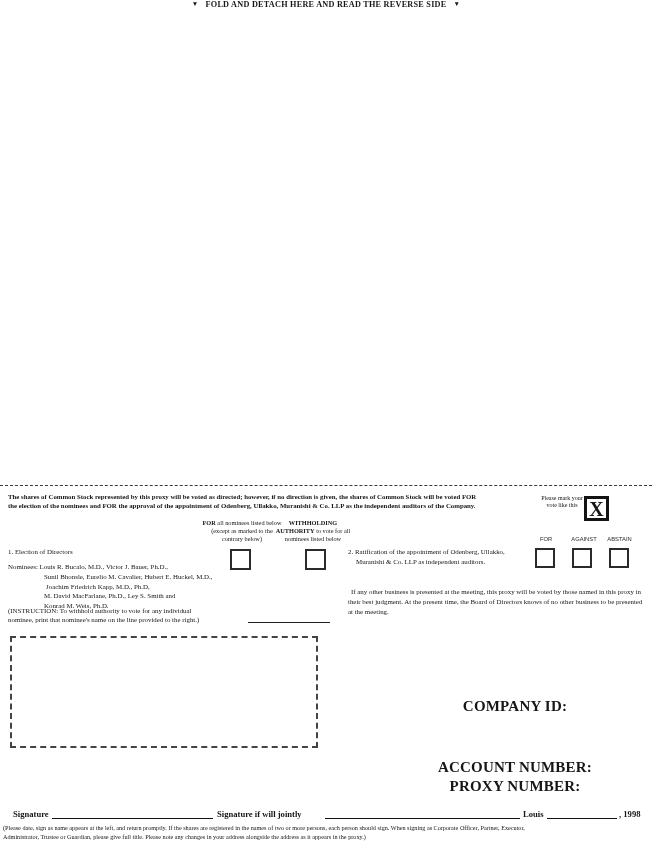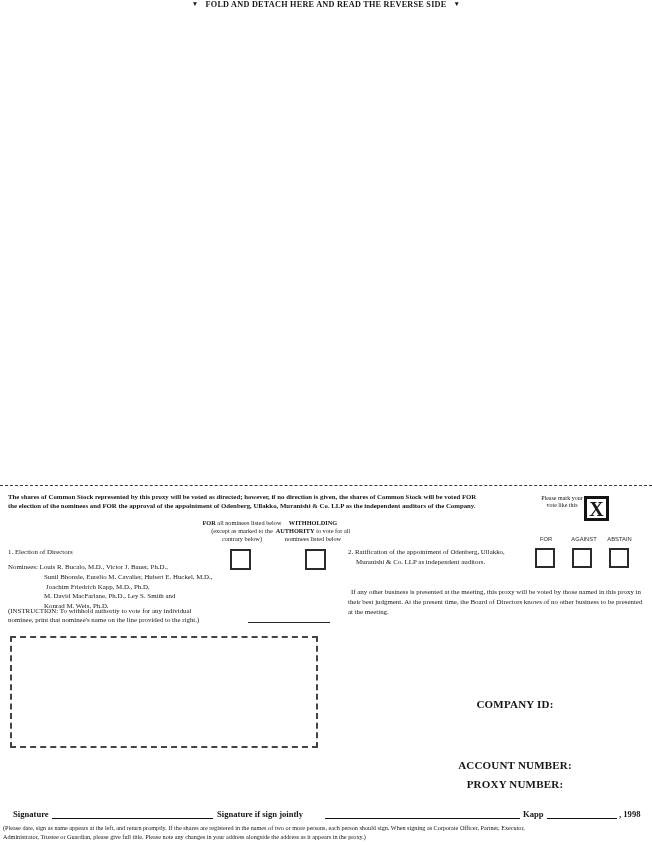--- a/index.html
+++ b/index.html
@@ -53,21 +53,21 @@
   .item2 .ind { margin-left:8px; }
   .vote-label {
     position:absolute; top:536px; text-align:center;
     font-family:"Liberation Sans", sans-serif; font-size:5.8px; color:#2b2b2b;
   }
   .other-business { left:348px; top:587px; width:297px; font-size:6.9px; line-height:9.9px; text-indent:3px; }
 
   
   .address-box { left:10px; top:636px; width:308px; height:112px; border:2px dashed #444; }
 
-  .id-label { left:415px; width:200px; text-align:center; font-size:11px; font-weight:bold; letter-spacing:.2px; }
+  .id-label { left:415px; width:200px; text-align:center; font-size:15px; font-weight:bold; letter-spacing:.2px; }
 
   
   .sig-label { top:809px; font-size:8.6px; font-weight:bold; white-space:nowrap; }
   .rule { position:absolute; border-top:1.8px solid #111; }
   .thin-rule { position:absolute; border-top:1px solid #222; }
 
   .footnote { left:3px; top:823px; width:648px; font-size:6.2px; line-height:9.2px; }
   .footnote span { display:block; }
 </style>
 </head>
@@ -128,24 +128,24 @@
 
   <div class="abs address-box"></div>
 
   <div class="abs id-label" style="top:698px;">COMPANY ID:</div>
   <div class="abs id-label" style="top:730px;margin-top:48px;">PROXY NUMBER:</div>
   <div class="abs id-label" style="top:759px;">ACCOUNT NUMBER:</div>
 
   <div class="abs sig-label" style="left:13px;">Signature</div>
   <div class="rule" style="left:52px; top:818px; width:161px;"></div>
 
-  <div class="abs sig-label" style="left:217px;">Signature if sign jointly</div>
+  <div class="abs sig-label" style="left:217px;">Signature if will jointly</div>
   <div class="rule" style="left:325px; top:818px; width:195px;"></div>
 
-  <div class="abs sig-label" style="left:523px;">Kapp</div>
+  <div class="abs sig-label" style="left:523px;">Louis</div>
   <div class="rule" style="left:547px; top:818px; width:70px;"></div>
   <div class="abs sig-label" style="left:619px;">,  1998</div>
 
   <div class="abs footnote">
     <span>(Please date, sign as name appears at the left, and return promptly.  If the shares are registered in the names of two or more persons, each person should sign.  When signing as Corporate Officer, Partner, Executor,</span>
     <span>Administrator, Trustee or Guardian, please give full title.  Please note any changes in your address alongside the address as it appears in the proxy.)</span>
   </div>
 
 </div>
 

